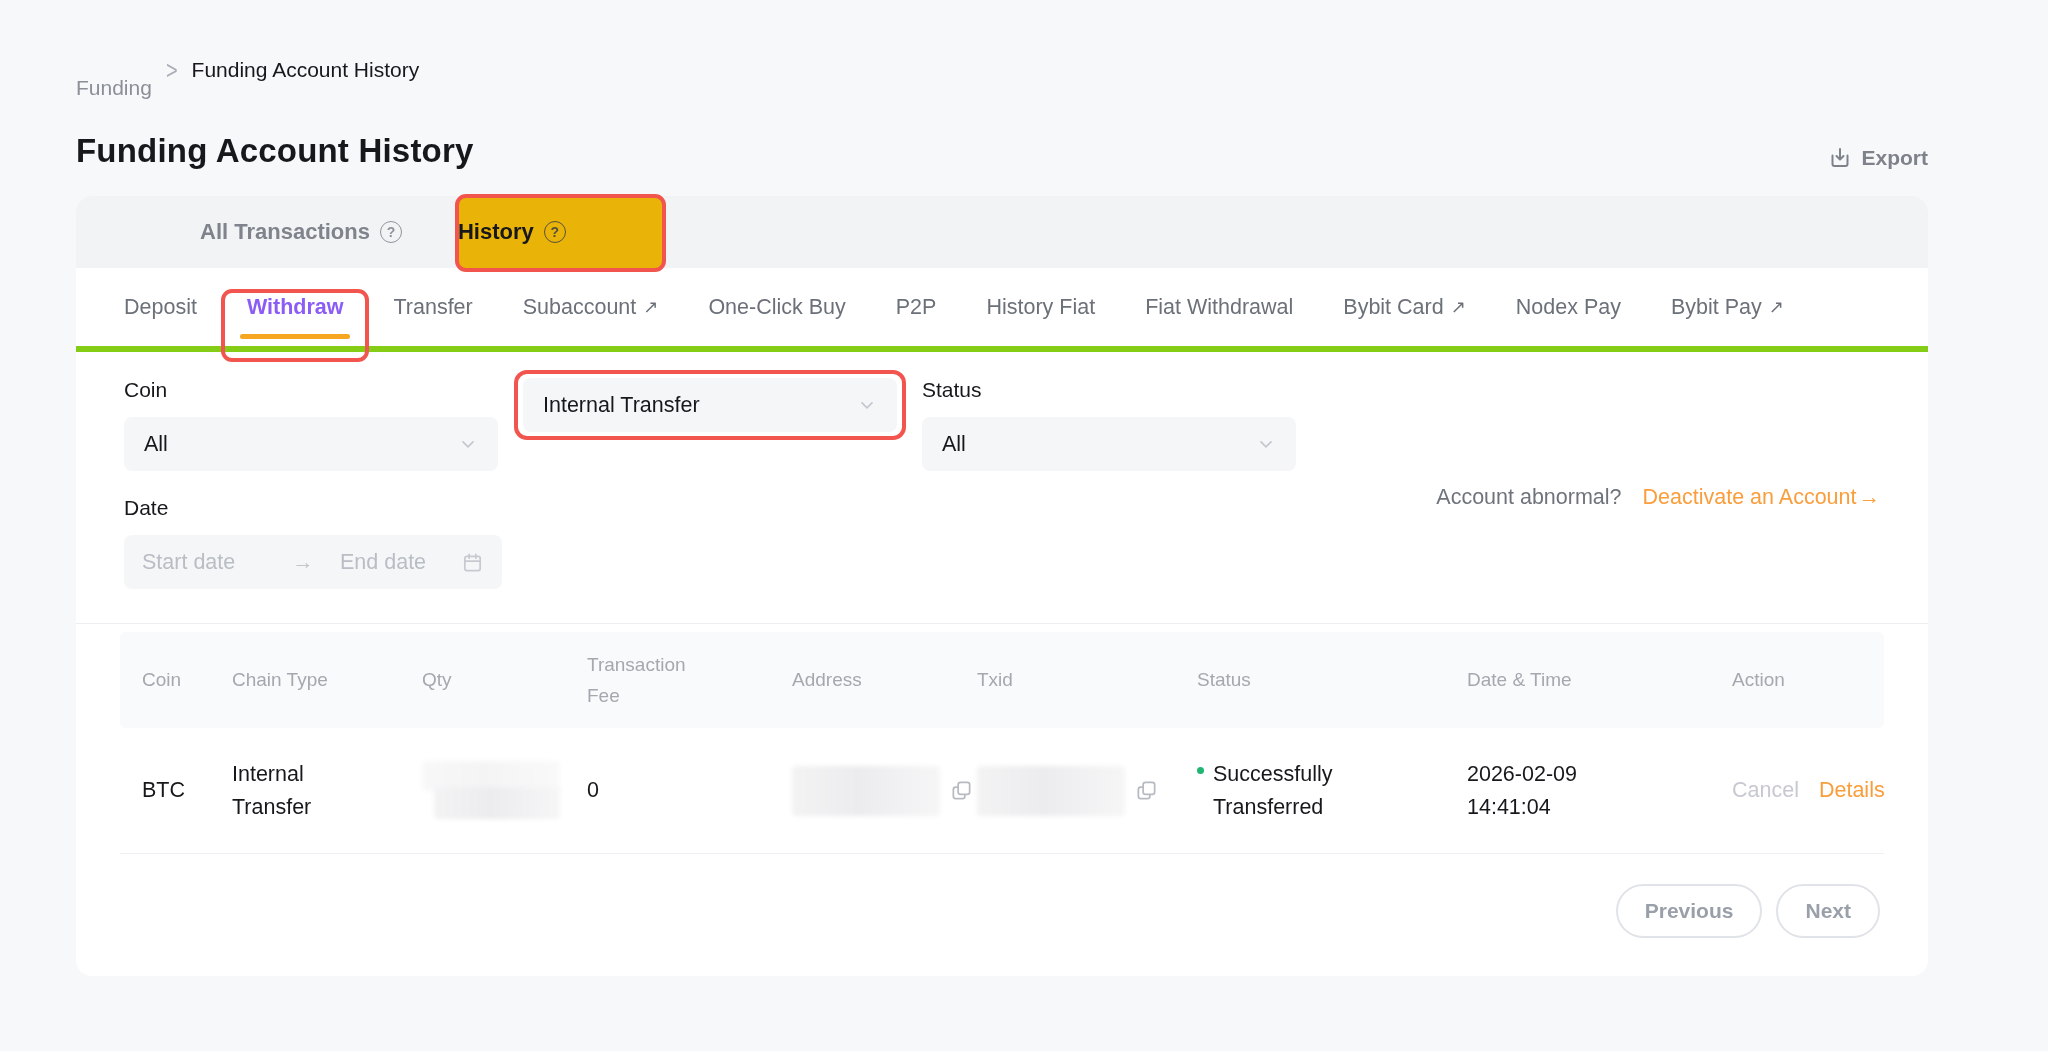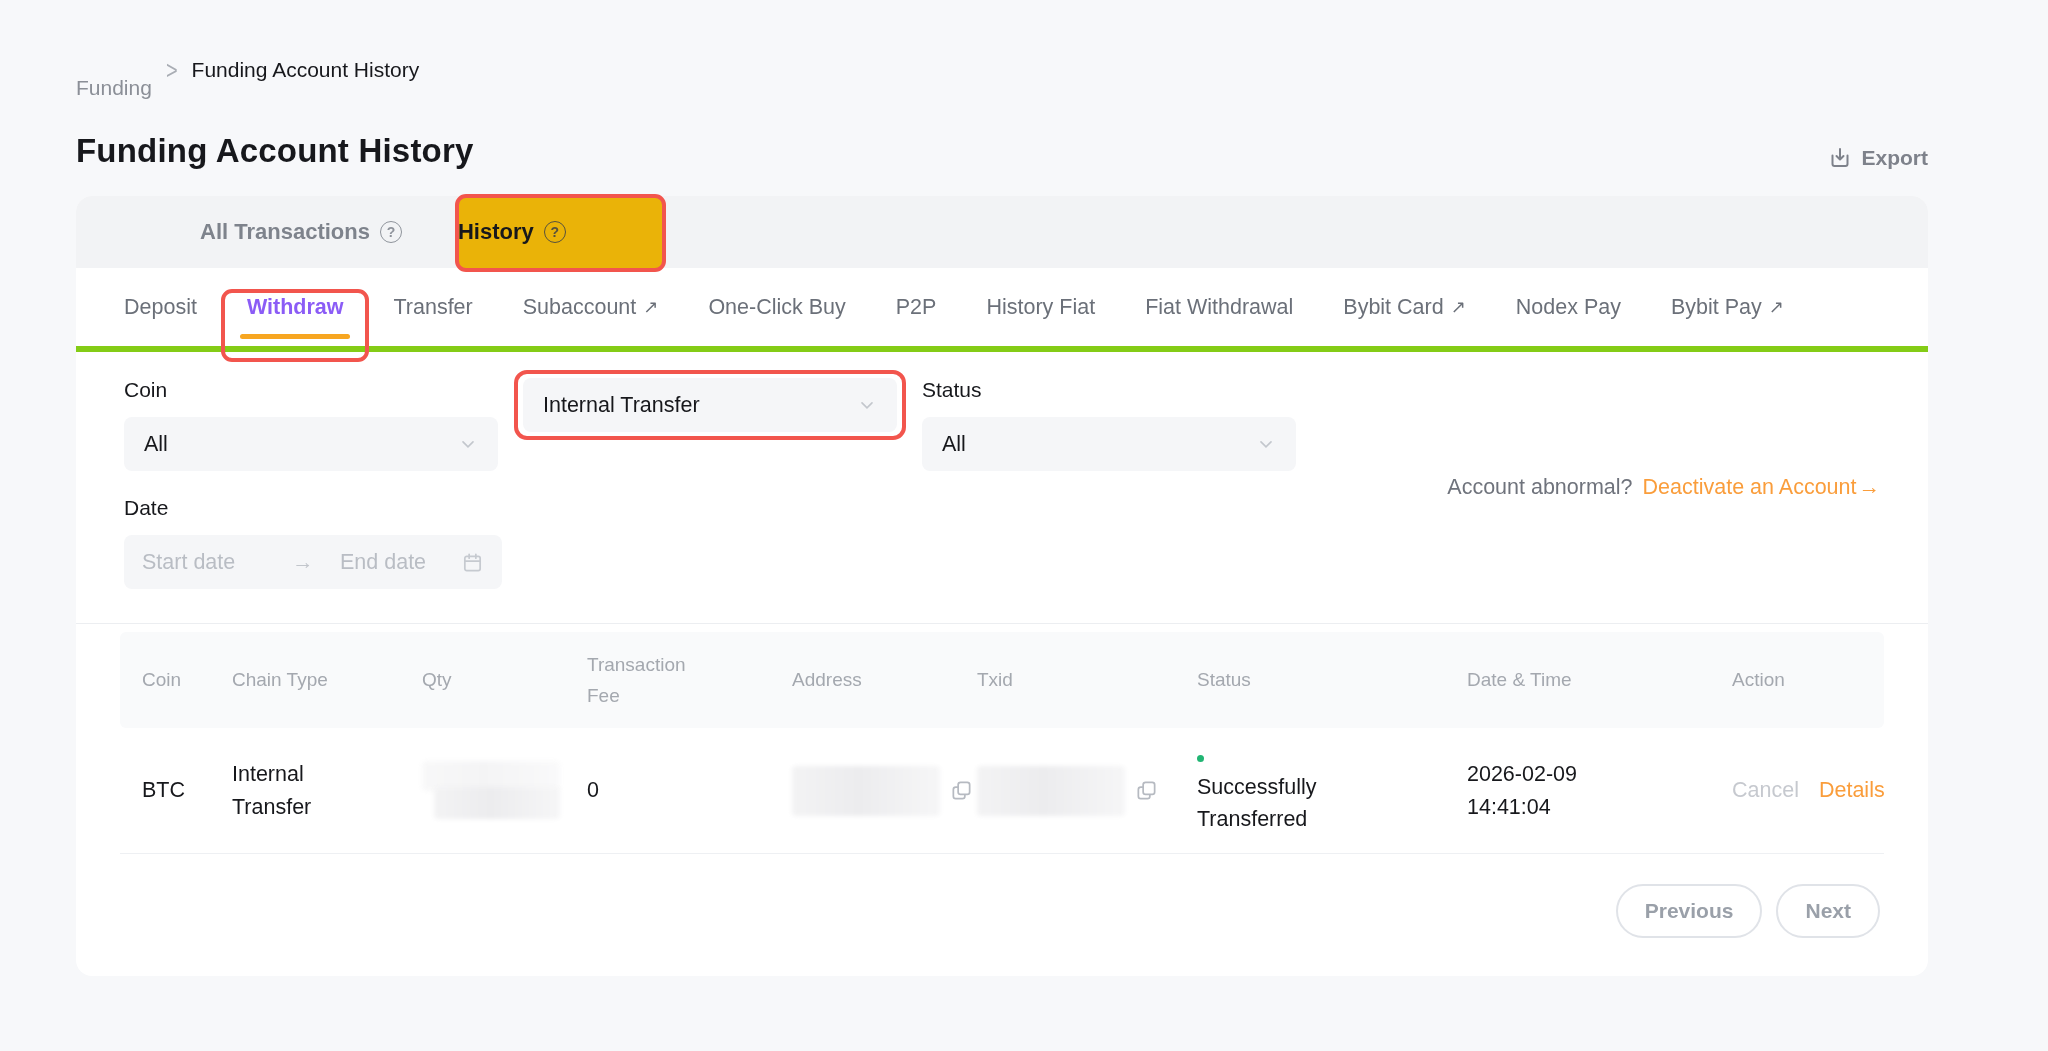--- a/index.html
+++ b/index.html
@@ -52,21 +52,21 @@
   .filters { position:relative; padding:26px 48px 0; height:271px; }
   .filter-row { display:flex; gap:25px; }
   .filter-group { width:374px; }
   .filter-label { font-size:21px; margin-bottom:15px; color:#17181c; }
   .select {
     height:54px; background:#f5f6f8; border-radius:8px; display:flex; align-items:center;
     justify-content:space-between; padding:0 20px; font-size:21.5px; color:#17181c; cursor:pointer; position:relative;
   }
   .chev { color:#c3c7cd; display:flex; }
   .anno-select { left:-9px; right:-9px; top:-8px; bottom:-8px; border-radius:13px; }
-  .abnormal { position:absolute; right:48px; top:123px; font-size:21.5px; color:#6f737c; display:flex; gap:10px; align-items:center; }
+  .abnormal { position:absolute; right:48px; top:133px; font-size:21.5px; color:#6f737c; display:flex; gap:21px; align-items:center; }
   .abnormal a { color:#fa9d3b; text-decoration:none; font-weight:400; display:flex; align-items:center; gap:2px; }
   .date-block { margin-top:25px; }
   .date-input {
     width:378px; height:54px; background:#f5f6f8; border-radius:8px; display:flex; align-items:center;
     padding:0 18px; font-size:21.5px; color:#b9bdc4; gap:0;
   }
   .date-input .ph-start { width:150px; }
   .date-input .range-arrow { width:48px; color:#c2c6cc; }
   .date-input .ph-end { flex:1; }
   .cal { color:#c6cad0; display:flex; }
@@ -81,21 +81,21 @@
   .th-fee { width:100px; line-height:1.65; }
   .trow { height:126px; border-bottom:1px solid #eef0f3; font-size:21.5px; }
   .two-line { line-height:1.5; }
   .redact { border-radius:4px; filter:blur(2px); background:linear-gradient(90deg,#f3f3f4 0%,#ececee 45%,#f6f6f7 100%); }
   .qty-redact { position:relative; width:150px; height:60px; }
   .qty-redact .r1 { position:absolute; left:0; top:0; width:138px; height:30px; opacity:.55; }
   .qty-redact .r2 { position:absolute; left:12px; top:26px; width:126px; height:32px; }
   .cell-copy { display:flex; align-items:center; gap:10px; }
   .addr-redact { width:148px; height:50px; }
   .copy-ic { color:#b6bac1; display:flex; cursor:pointer; }
-  .status-cell { display:flex; gap:9px;flex-direction:column; }
+  .status-cell { display:flex; gap:9px; }
   .status-dot { width:7px; height:7px; border-radius:50%; background:#21b573; margin-top:9px; flex:none; }
   .status-text { width:145px; line-height:1.5; }
   .action-cell { display:flex; gap:20px; align-items:flex-start; }
   .act-cancel { color:#c6c9cf; cursor:default; }
   .act-details { color:#fa9d3b; cursor:pointer; }
 
   
   .pagination { display:flex; justify-content:flex-end; gap:14px; padding:30px 48px 0; }
   .page-btn {
     height:54px; padding:0 27px; border:2px solid #e0e3e8; border-radius:28px; background:#fff;

